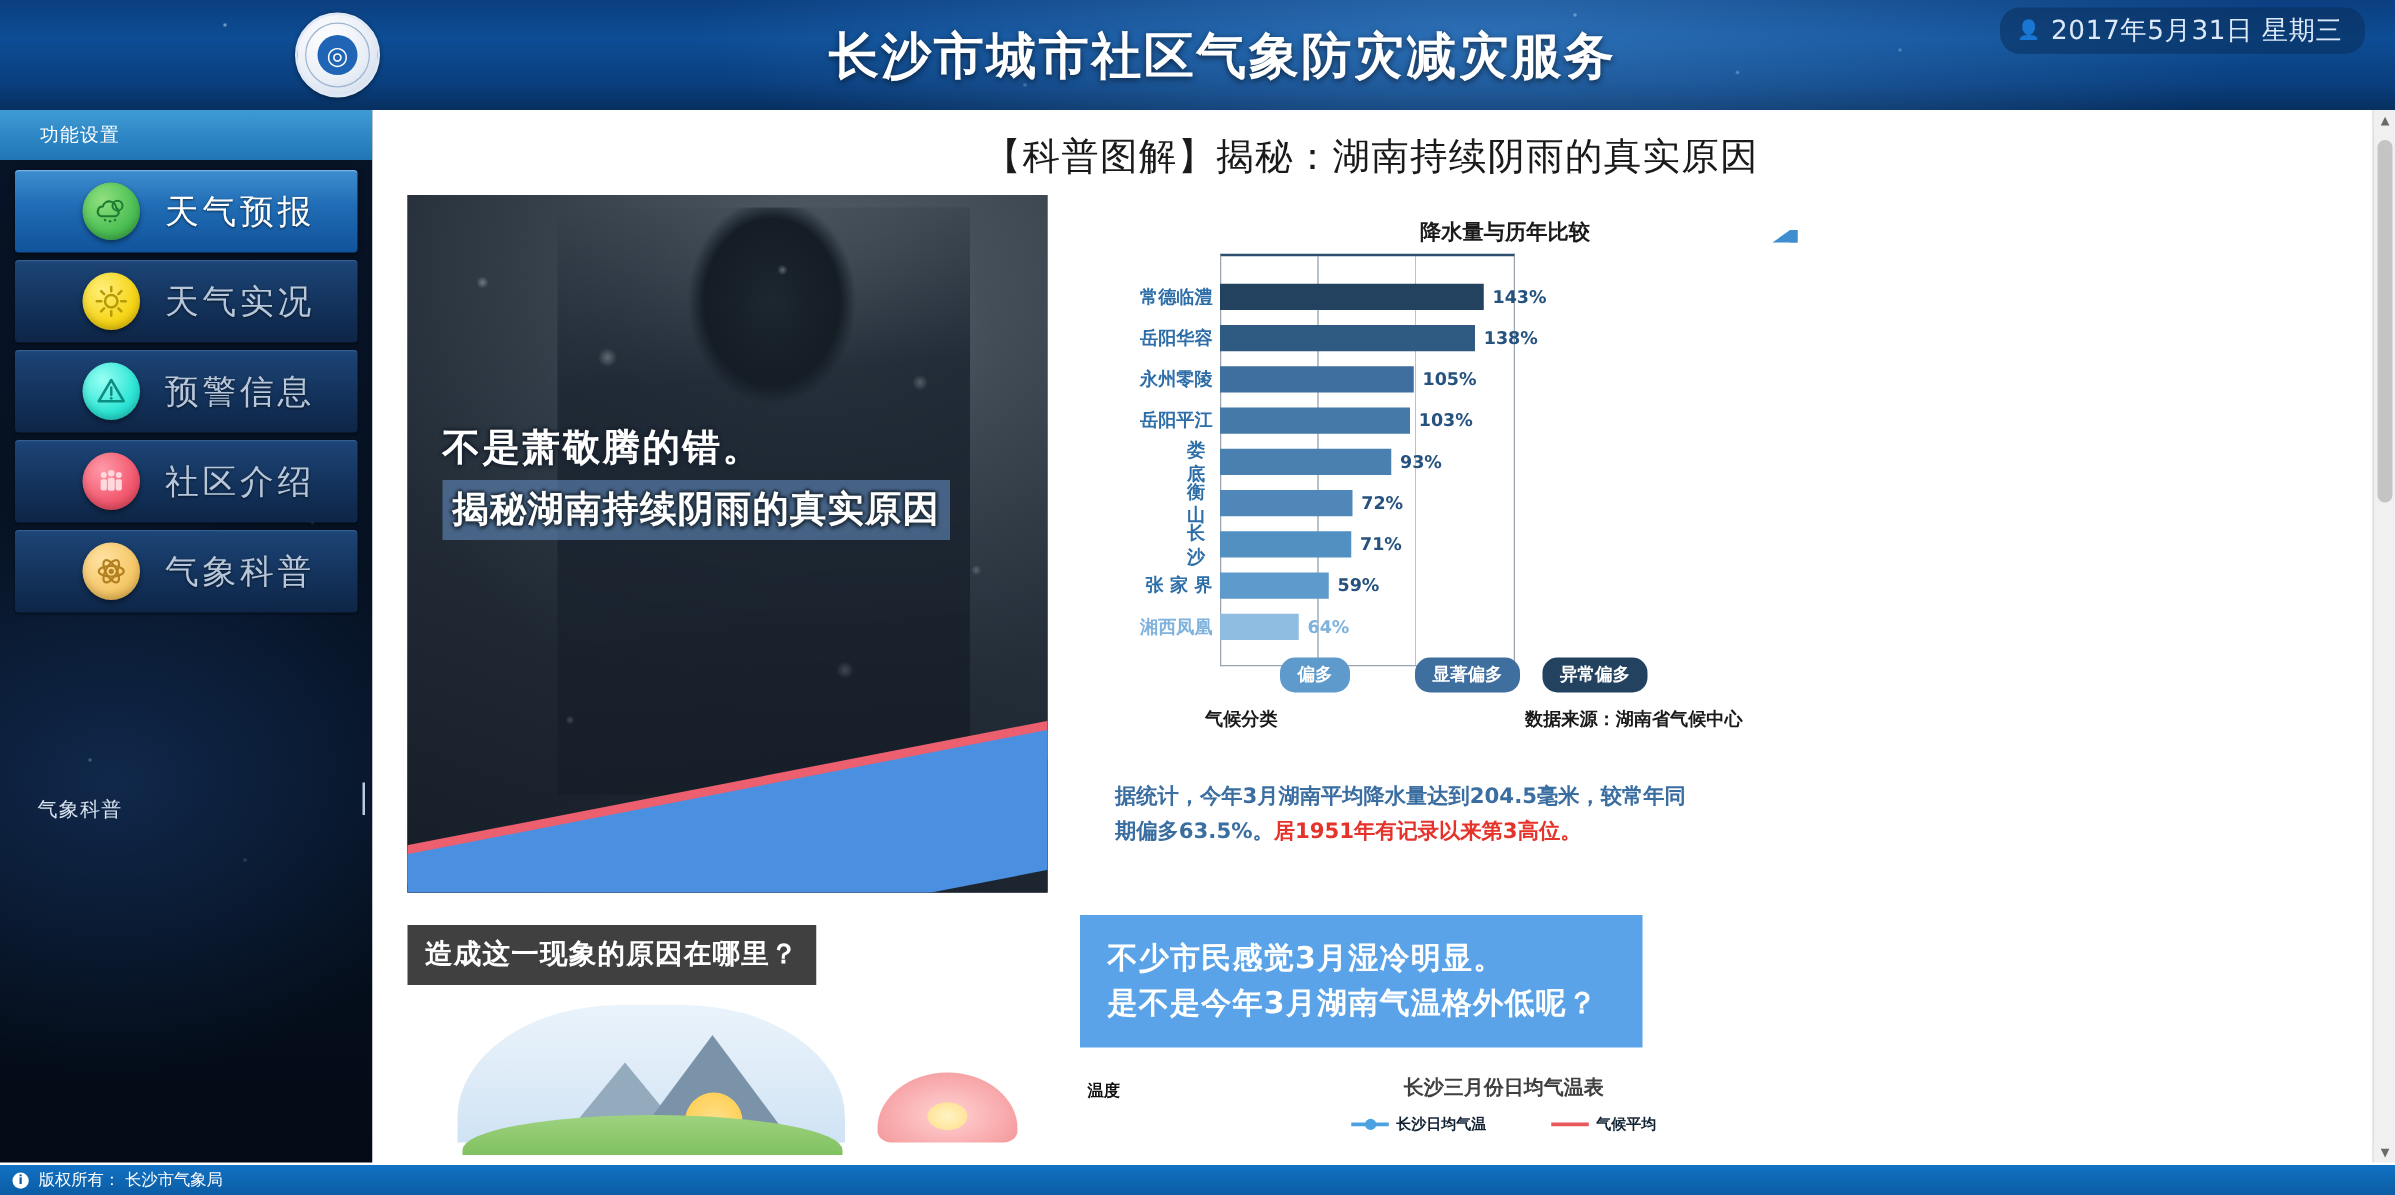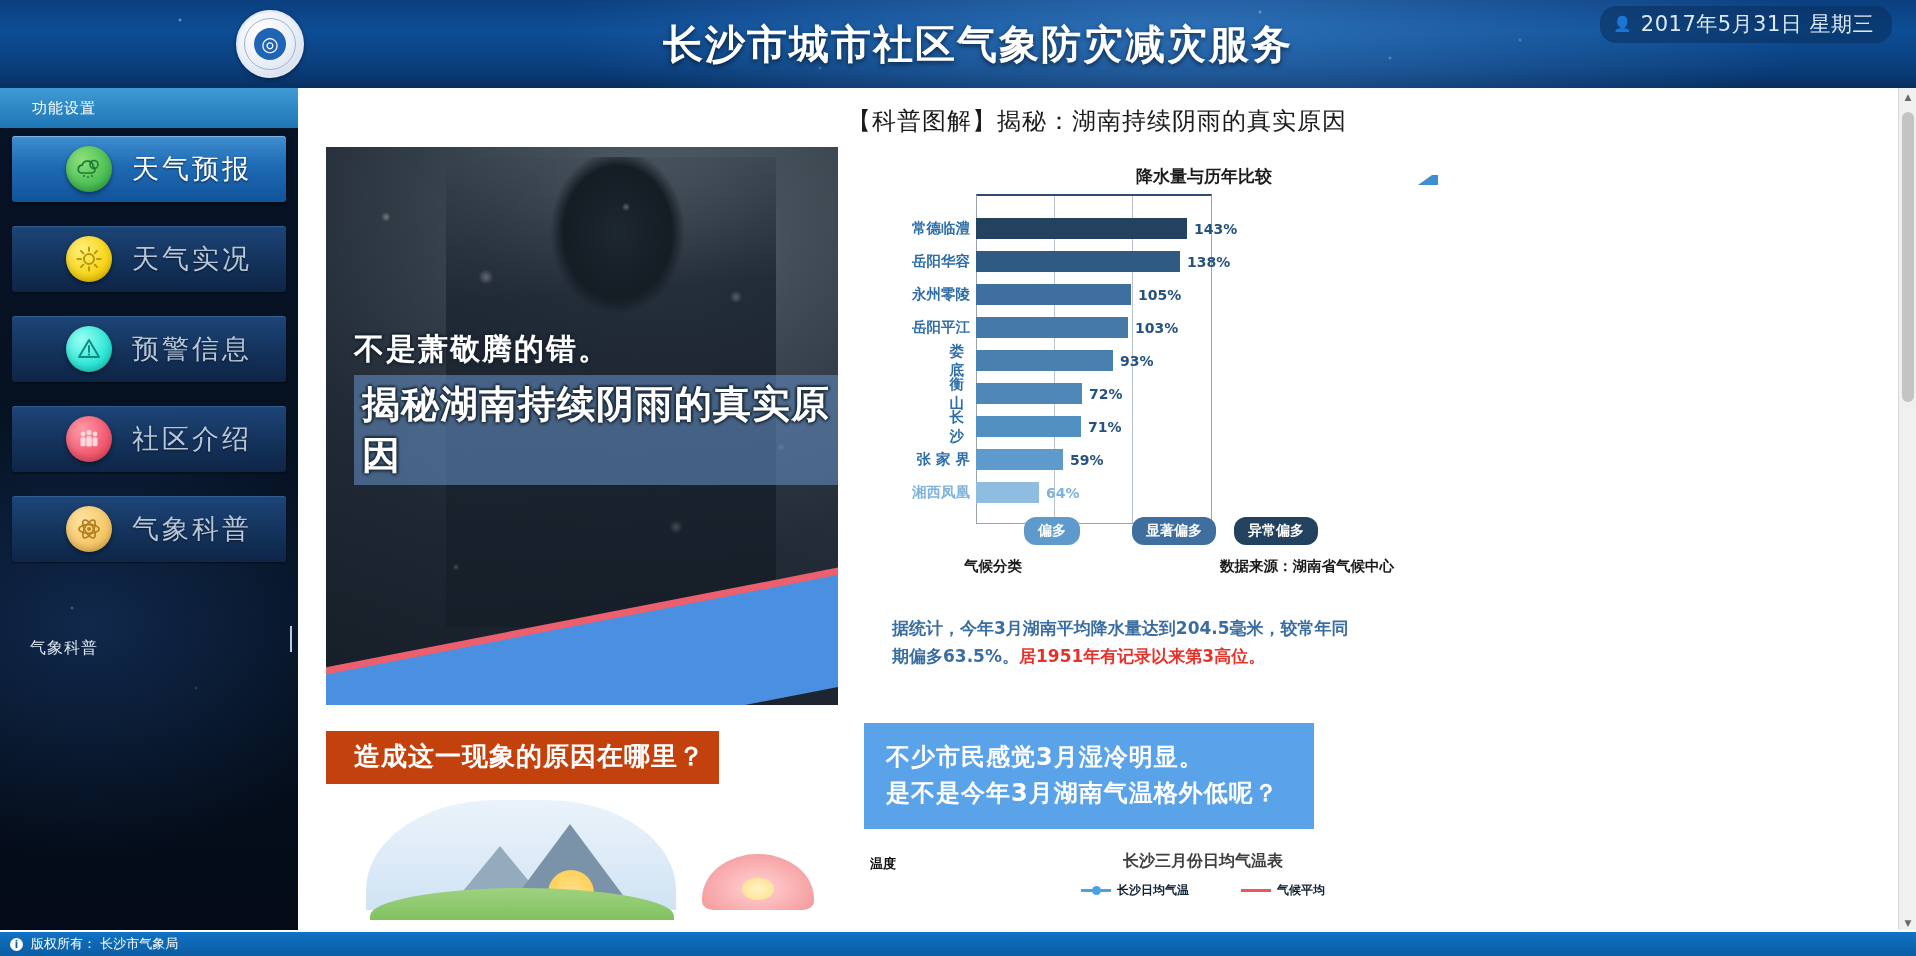--- a/index.html
+++ b/index.html
@@ -88,21 +88,21 @@
   }
   .sidebar-head {
     height: 40px; width: 100%;
     background: linear-gradient(180deg, #3f9bd4 0%, #2d86c4 55%, #2076b4 100%);
     color:#ffffff; font-size: 15px; display:flex; align-items:center;
     padding-left: 32px; letter-spacing:1px;
   }
   .menu { padding: 8px 12px 0 12px; position:relative; z-index:2; }
   .menu-item {
     position:relative;
-    height: 66px; margin-bottom: 24px;
+    height: 66px; margin-bottom: 6px;
     border-radius: 3px;
     display:flex; align-items:center;
     padding-left: 54px;
     cursor:pointer;
     background: linear-gradient(180deg, rgba(30,72,124,.95) 0%, rgba(20,52,94,.95) 55%, rgba(14,38,72,.95) 100%);
     box-shadow: inset 0 1px 0 rgba(120,170,220,.25), 0 1px 2px rgba(0,0,0,.5);
   }
   .menu-item.active {
     background: linear-gradient(180deg, #3f8ed0 0%, #1f6bb4 45%, #10539b 100%);
     box-shadow: inset 0 1px 0 rgba(175,215,250,.5), 0 2px 4px rgba(0,0,0,.55);
@@ -134,21 +134,21 @@
     position:absolute; left: 290px; top: 538px; width: 2px; height: 26px;
     background: #b9ccdf;
   }
 
   
   .main {
     position:absolute; left:298px; top:88px; width: 1598px; height: 844px;
     background:#ffffff; overflow:hidden;
   }
   .doc-title {
-    text-align:center; font-size: 24px; color:#1a1a1a; font-weight: 500;
+    text-align:center; font-size: 30px; color:#1a1a1a; font-weight: 500;
     padding: 17px 0 10px 0; letter-spacing: 1px;
   }
 
   .row1 { position:relative; display:flex; padding: 0 28px; gap: 26px; }
 
   
   .poster {
     width: 512px; height: 558px; position:relative; overflow:hidden; flex:none;
     background:
       linear-gradient(200deg, rgba(20,30,40,.2) 0%, rgba(25,35,48,.55) 45%, rgba(18,26,36,.9) 100%),
@@ -174,21 +174,21 @@
       linear-gradient(175deg, rgba(35,45,58,.0) 0%, rgba(28,38,50,.85) 30%, rgba(22,30,40,.95) 100%);
     filter: blur(.3px);
   }
   .poster-h1 {
     position:absolute; left: 28px; top: 182px;
     font-size: 30px; font-weight:bold; color:#ffffff; letter-spacing:2px;
     text-shadow: -2px 0 2px #1b2430, 2px 0 2px #1b2430, 0 2px 3px #1b2430, 0 -2px 2px #1b2430;
   }
   .poster-h2 {
     position:absolute; left: 28px; top: 228px;
-    font-size: 38px; font-weight:bold; color:#ffffff; letter-spacing:1px;
+    font-size: 29px; font-weight:bold; color:#ffffff; letter-spacing:1px;
     background: rgba(96,136,186,.62);
     padding: 4px 8px;
     text-shadow: -2px 0 2px #20303f, 2px 0 2px #20303f, 0 2px 3px #20303f, 0 -2px 2px #20303f;
     font-family: Liberation Mono, monospace;
   }
   .poster-body {
     position:absolute; left: 28px; top: 300px; width: 454px;
     color:#ffffff; font-size: 19px; line-height: 30px; font-weight:bold;
     text-shadow: 0 1px 3px rgba(0,0,0,.9), 0 0 6px rgba(0,0,0,.7);
     text-align: justify;
@@ -261,22 +261,22 @@
 
   .summary {
     margin: 38px 0 0 28px; width: 470px;
     font-size: 17px; font-weight:bold; color:#3a6da0; line-height: 28px;
   }
   .summary .hl { color:#e5332b; }
 
   
   .row2 { position:relative; display:flex; padding: 18px 28px 0 28px; gap: 26px; }
   .blue-head-sm {
-    background:#c2410c; color:#ffffff; font-size: 26px; font-weight:bold;
-    padding: 8px 14px 10px 28px; display:inline-block; letter-spacing:1px;
+    background:#404040; color:#ffffff; font-size: 22px; font-weight:bold;
+    padding: 8px 14px 10px 14px; display:inline-block; letter-spacing:1px;
     margin-top: 8px;
   }
   .col-left2 { width: 512px; flex:none; }
   .col-right2 { flex:1; }
   .blue-head-lg {
     background:#5aa3e8; color:#ffffff; font-size: 24px; font-weight:bold;
     padding: 16px 22px 18px 22px; line-height: 36px; width: 450px;
     letter-spacing:1px;
   }
 

